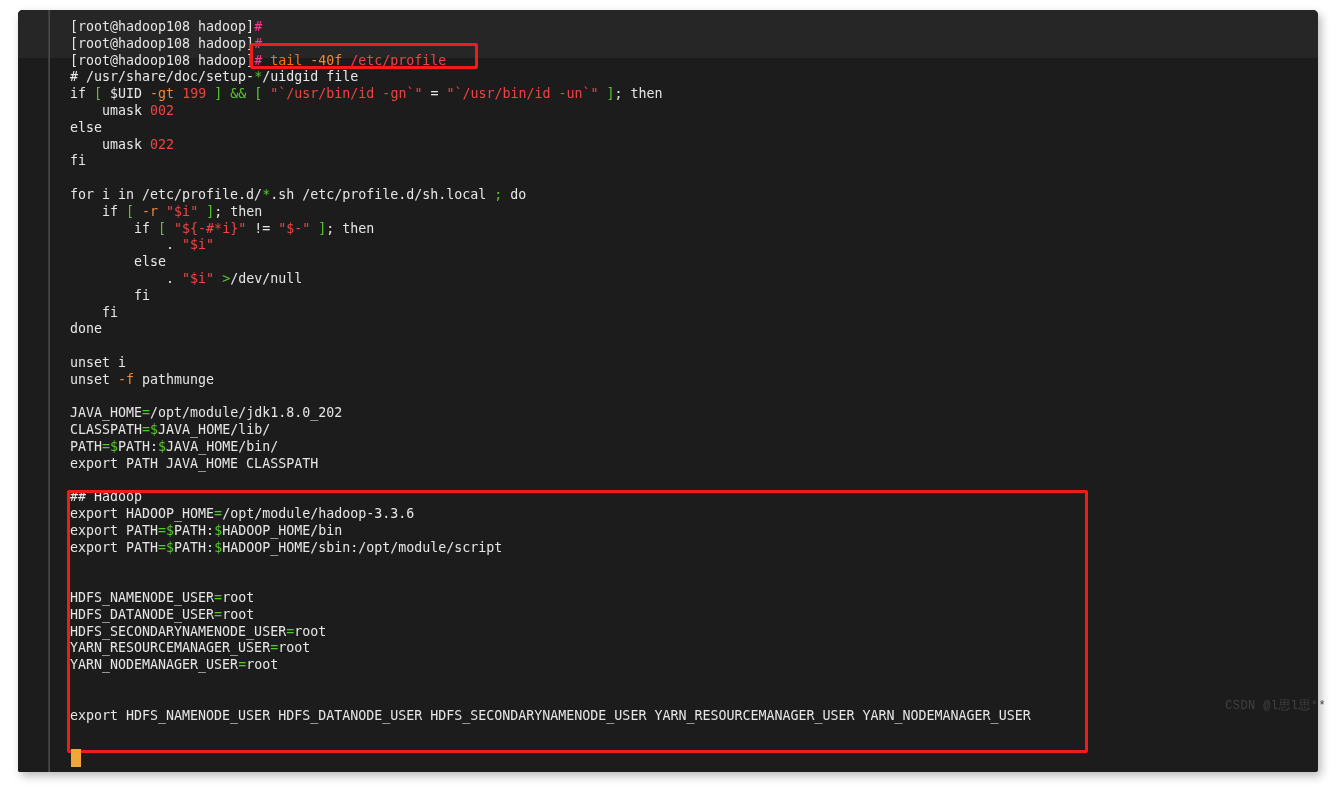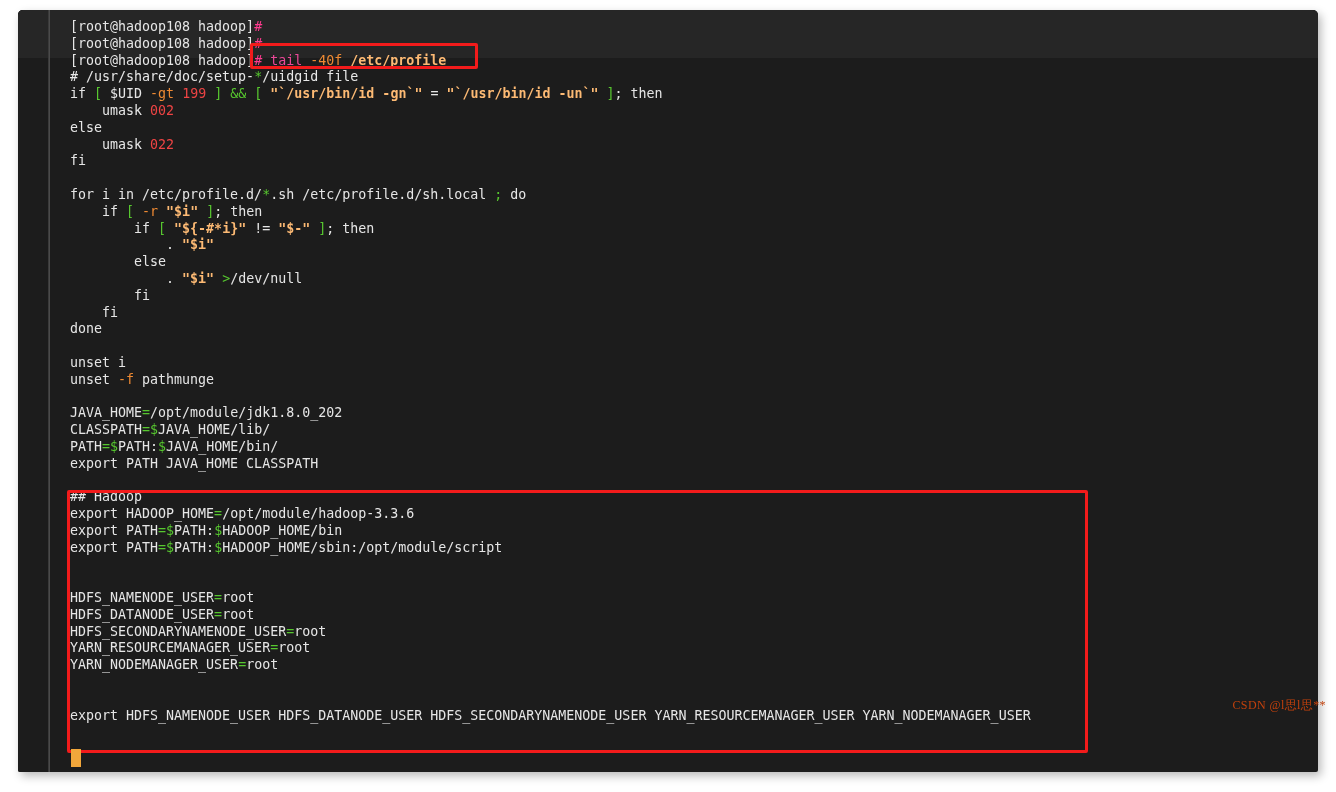--- a/index.html
+++ b/index.html
@@ -82,23 +82,23 @@
   .line {
     height: 16.8px;
     padding-left: 18px;
     white-space: pre;
   }
 
   
   .c-white   { color: #e6e6e6; }
   .c-comment { color: #e8e8e8; margin-top: 34px; }
   .c-hash    { color: #ff3b8f; }
-  .c-cmd     { color: #ec4899; }
+  .c-cmd     { color: #f97316; }
   .c-flag    { color: #ef8a33; text-align: center; }
-  .c-str     { color: #fdba74; font-weight: bold; }
+  .c-str     { color: #ef4444; }
   .c-green   { color: #57c72f; }
   .c-num     { color: #ef4444; }
 
   
   .redbox {
     position: absolute;
     border: 3px solid #f21b1b;
     box-sizing: border-box;
     pointer-events: none;
   }
@@ -125,23 +125,23 @@
     width: 10px;
     height: 18px;
     background: #f2a73b;
   }
 
   
   #watermark {
     position: absolute;
     right: 10px;
     bottom: 5px;
-    font-family: Liberation Serif, serif;
+    font-family: Liberation Mono, monospace;
     font-size: 12px;
-    color: #c2410c;
+    color: #404040;
     letter-spacing: 0.4px;
     user-select: none;
   }
 </style>
 </head>
 <body>
 
 <div id="page">
 
   <div id="terminal-window">

